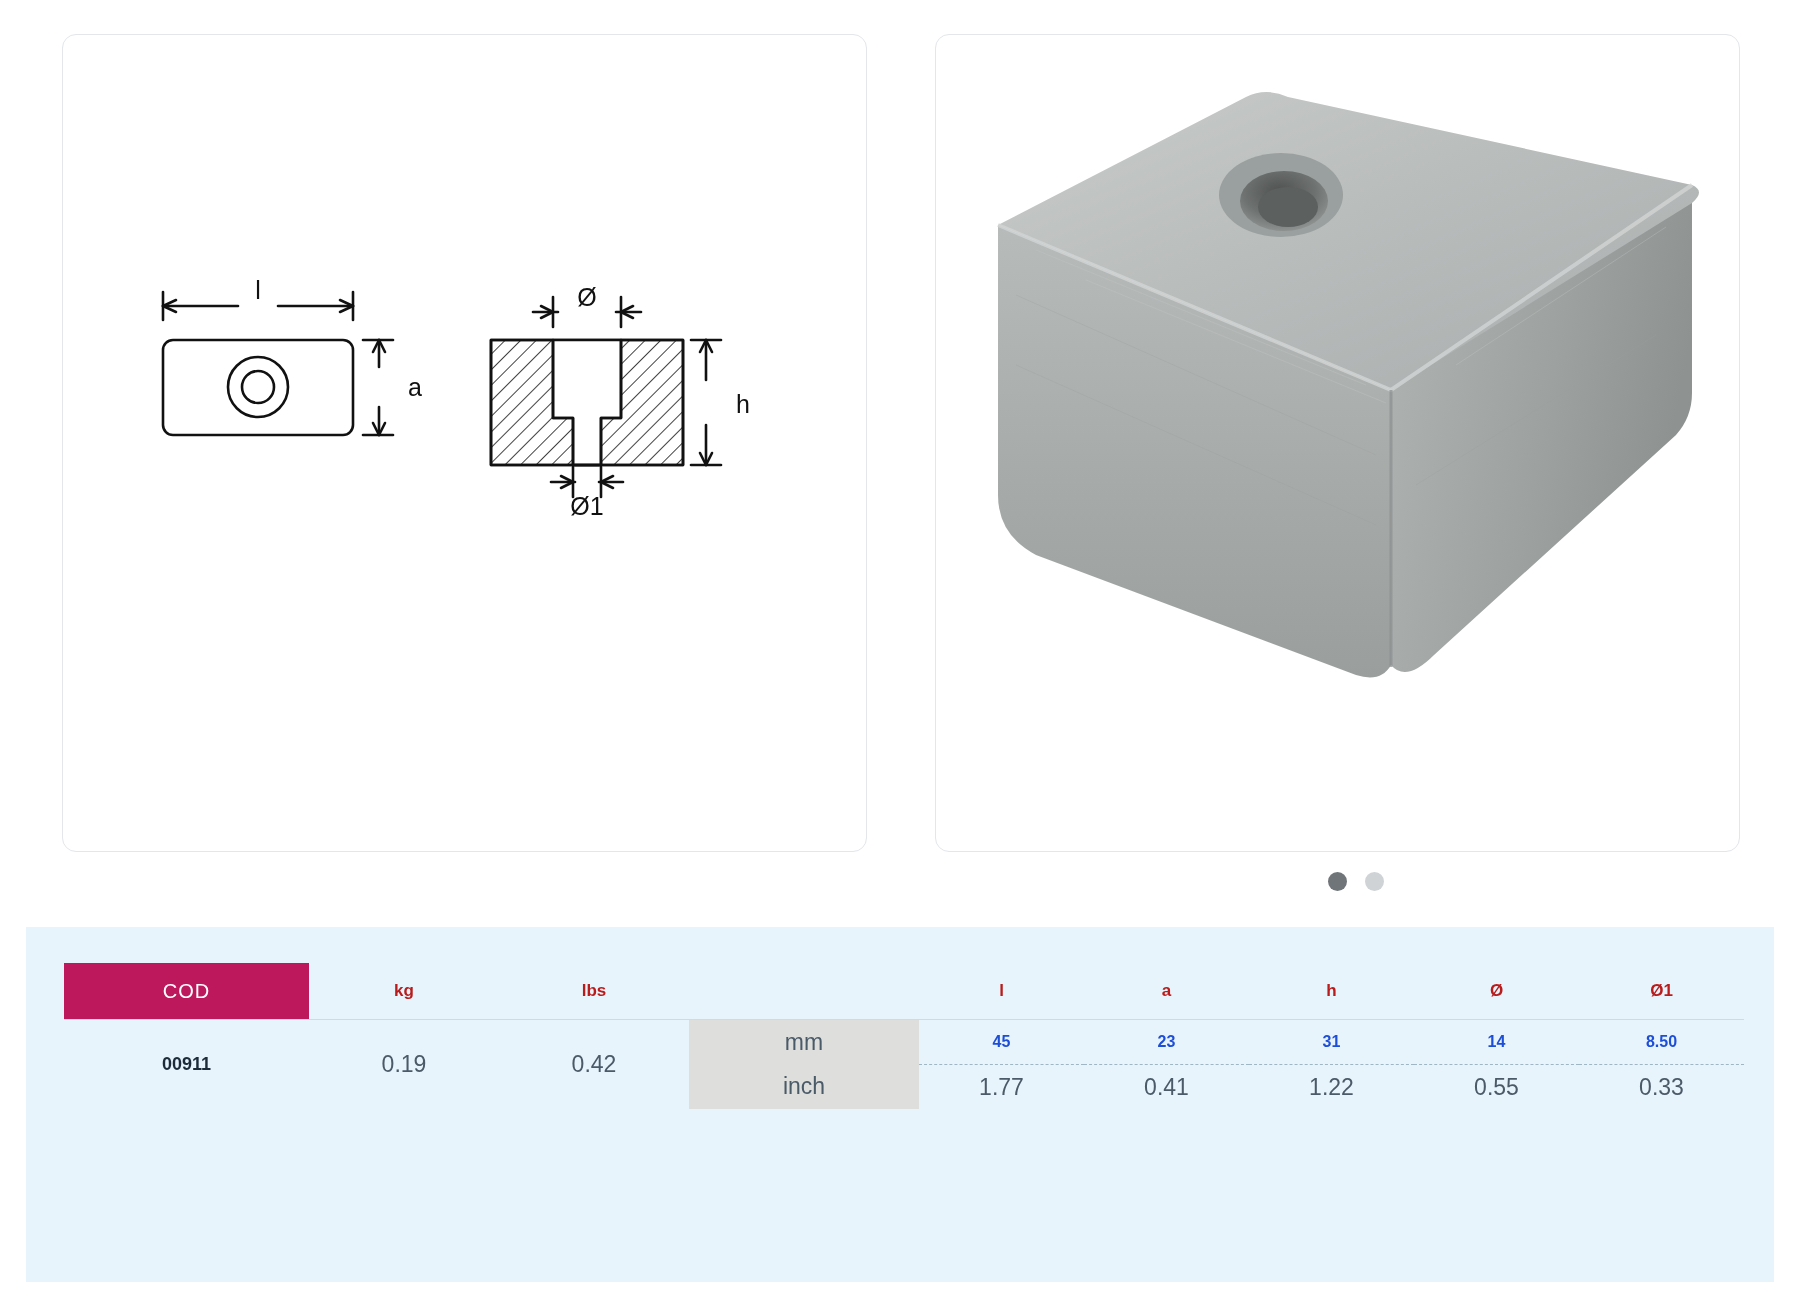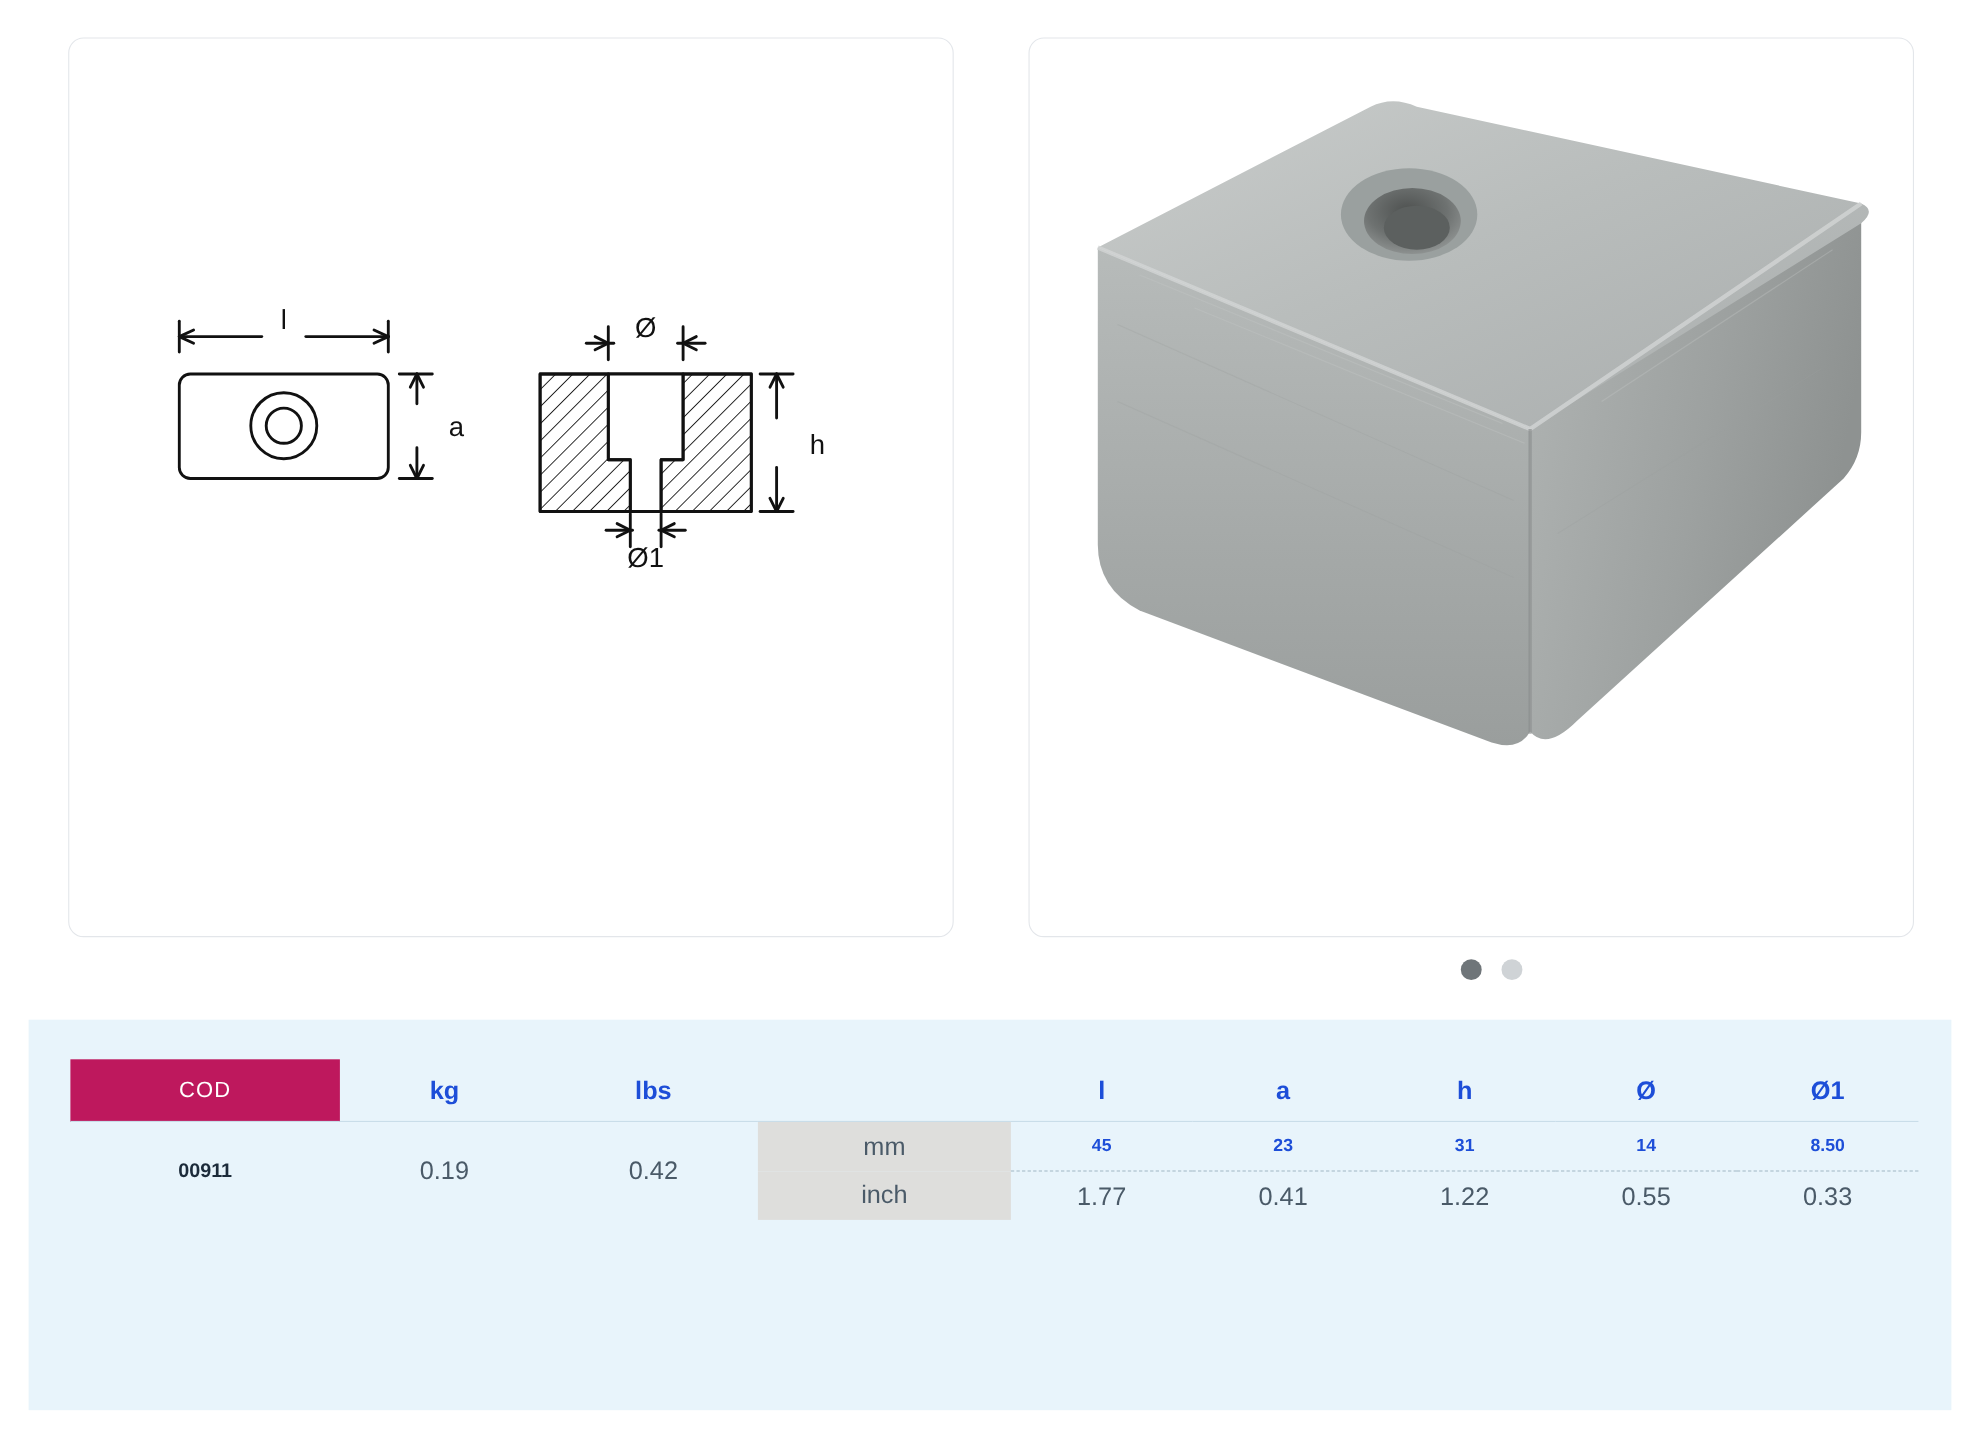--- a/index.html
+++ b/index.html
@@ -101,22 +101,22 @@
   }
   .th-cod {
     background: #be185d;
     color: #ffffff;
     font-size: 20px;
     font-weight: normal;
     height: 56px;
     letter-spacing: 1px;
   }
   .th-plain {
-    color: #1d4ed8;
-    font-size: 23px;
+    color: #b91c1c;
+    font-size: 17px;
     font-weight: bold;
     height: 56px;
     margin-left: 16px;
   }
   .hdr-row td, .hdr-row th {
     border-bottom: 1px solid #c9dde9;
   }
 
   .cod-val {
     font-size: 18px;

